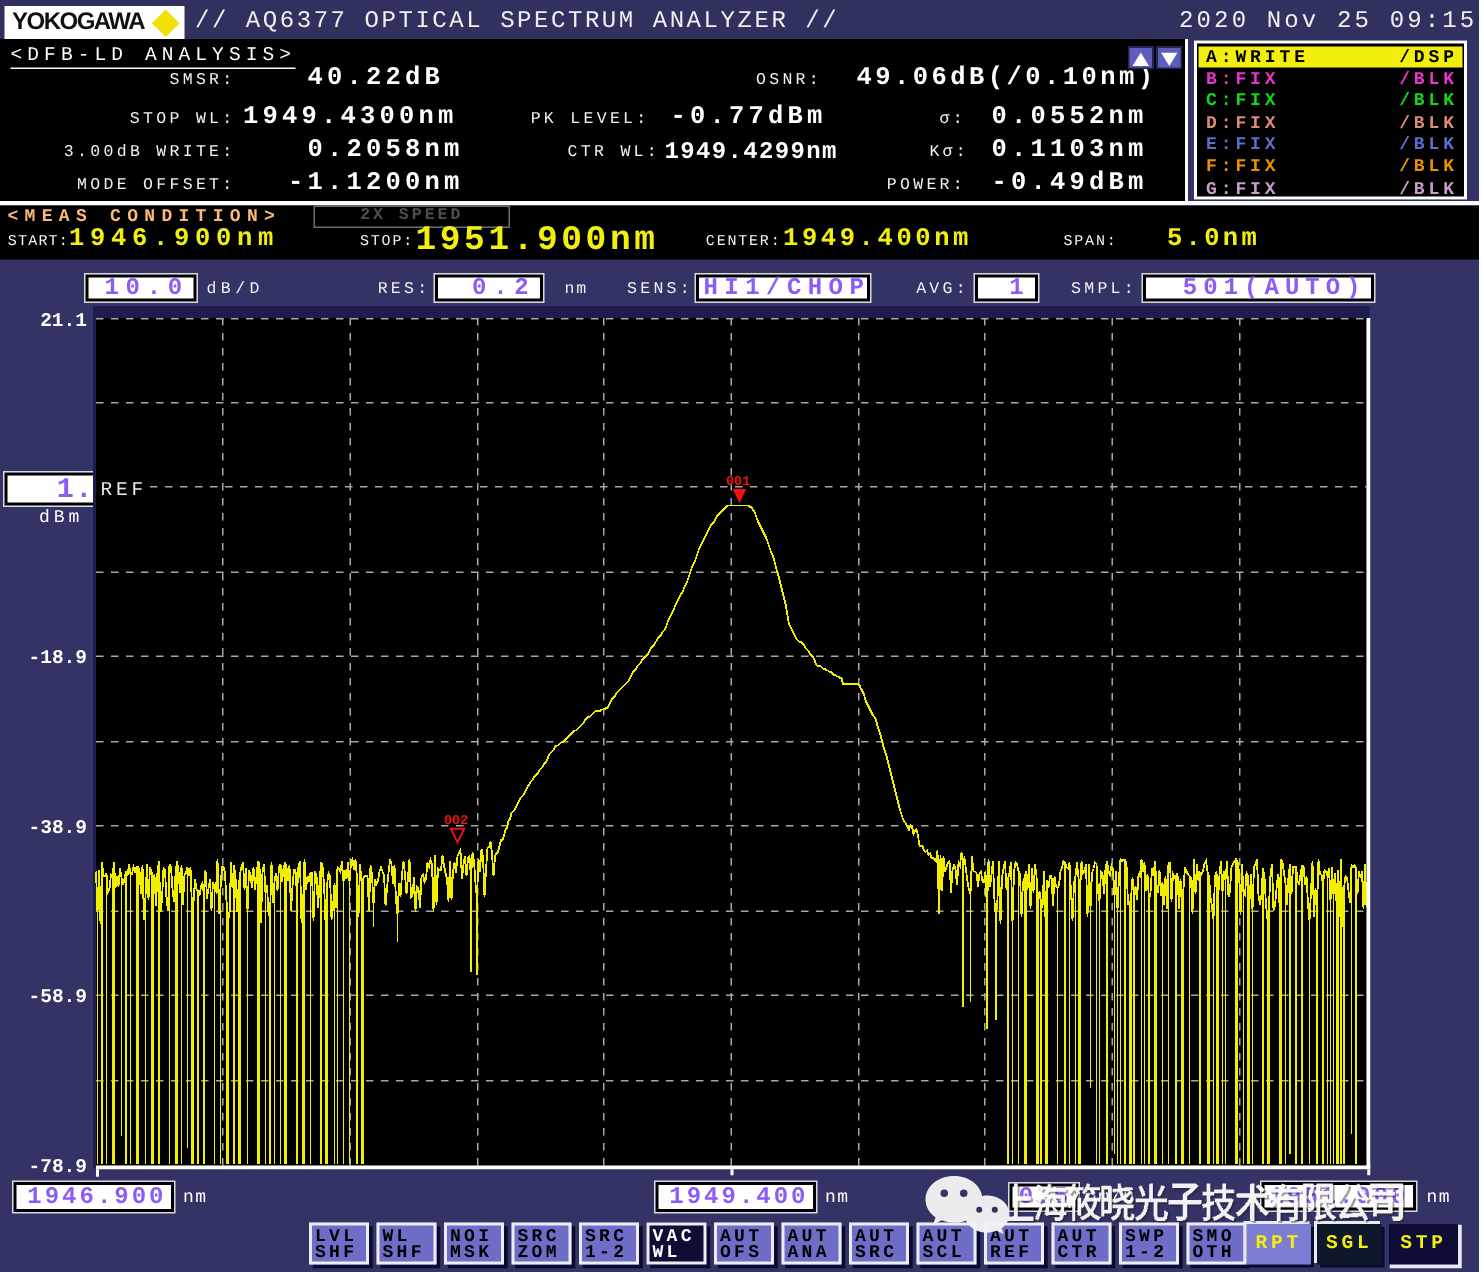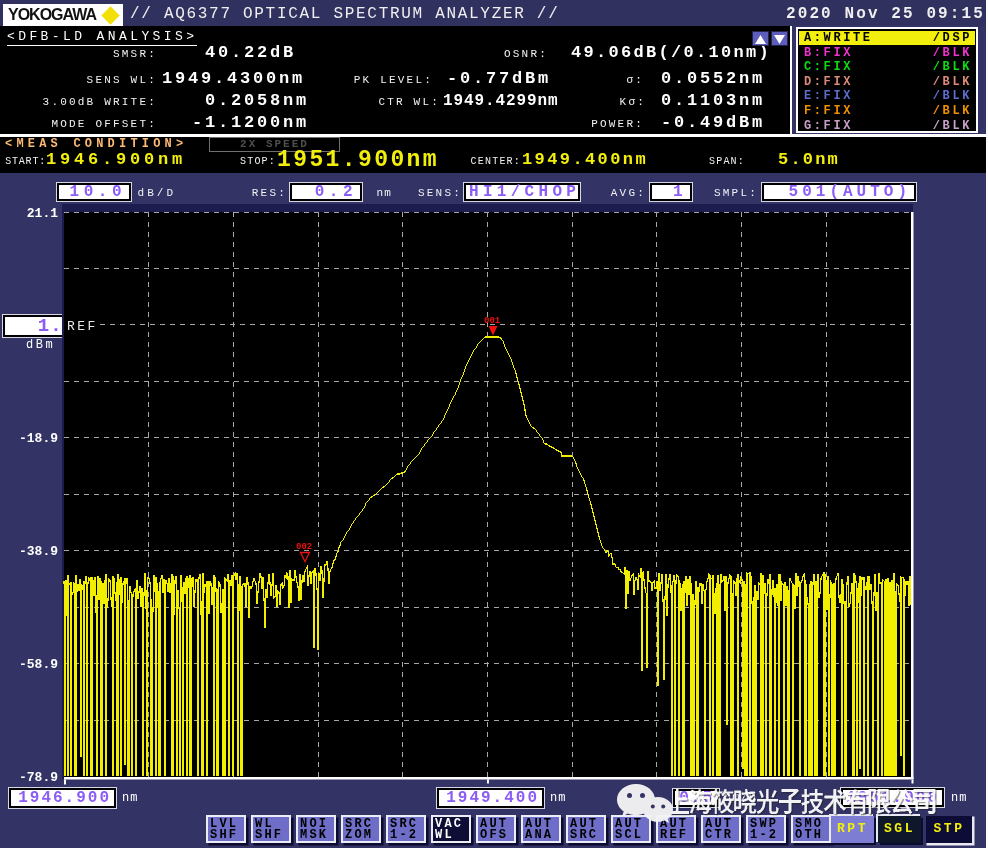--- a/index.html
+++ b/index.html
@@ -50,21 +50,21 @@
   letter-spacing:2.5px;text-align:center;line-height:25px;color:#f3ef0c}
 </style></head><body>
 
 <div id="tbar"></div>
 <div style="position:absolute;left:985.5px;top:0;width:2.5px;height:848px;background:#fdfdfd;z-index:50"></div>
 <div id="logo">
     <span>YOKOGAWA</span>
     <i></i>
   </div>
 <div class="vl" style="left:130px;top:5px;font-size:16px;letter-spacing:1.7px;color:#efefef;font-weight:normal">// AQ6377 OPTICAL SPECTRUM ANALYZER //</div>
-<div class="vl" style="left:786px;top:5px;font-size:16px;letter-spacing:2.1px;color:#efefef;font-weight:bold">2020 Nov 25 09:15</div>
+<div class="vl" style="left:786px;top:5px;font-size:16px;letter-spacing:2.1px;color:#efefef;font-weight:normal">2020 Nov 25 09:15</div>
 
 <div id="apanel"></div>
 <div id="lbox">
     <div class="lrow" style="top:2.2px;background:#f3ef0c;color:#000">
       <span>A:WRITE</span>
       <span>/DSP</span>
     </div>
     <div class="lrow" style="top:16.75px;color:#ee33cc">
       <span>B:FIX</span>
       <span>/BLK</span>
@@ -89,21 +89,21 @@
       <span>G:FIX</span>
       <span>/BLK</span>
     </div>
   </div>
 <div id="sep"></div>
 <div id="mpanel"></div>
 <div id="dfb">&lt;DFB-LD ANALYSIS&gt;</div>
 
 <div class="lb" style="right:831px;top:48px;font-size:11px;letter-spacing:2.2px;color:#f2f2f2">SMSR:</div>
 <div class="vl" style="left:205px;top:44px;font-size:17px;letter-spacing:2.8px;color:#fff">40.22dB</div>
-<div class="lb" style="right:831px;top:74px;font-size:11px;letter-spacing:2.2px;color:#f2f2f2">SENS WL:</div>
+<div class="lb" style="right:831px;top:74px;font-size:11px;letter-spacing:2.2px;color:#f2f2f2">STOP WL:</div>
 <div class="vl" style="left:162px;top:70px;font-size:17px;letter-spacing:2.8px;color:#fff">1949.4300nm</div>
 <div class="lb" style="right:831px;top:96px;font-size:11px;letter-spacing:2.2px;color:#f2f2f2">3.00dB WRITE:</div>
 <div class="vl" style="left:205px;top:92px;font-size:17px;letter-spacing:2.8px;color:#fff">0.2058nm</div>
 <div class="lb" style="right:831px;top:118px;font-size:11px;letter-spacing:2.2px;color:#f2f2f2">MODE OFFSET:</div>
 <div class="vl" style="left:192px;top:114px;font-size:17px;letter-spacing:2.8px;color:#fff">-1.1200nm</div>
 <div class="lb" style="right:555px;top:74px;font-size:11px;letter-spacing:2.2px;color:#f2f2f2">PK LEVEL:</div>
 <div class="vl" style="left:447px;top:70px;font-size:17px;letter-spacing:2.8px;color:#fff">-0.77dBm</div>
 <div class="lb" style="right:548px;top:96px;font-size:11px;letter-spacing:2.2px;color:#f2f2f2">CTR WL:</div>
 <div class="vl" style="left:443px;top:92px;font-size:16px;letter-spacing:0.9px;color:#fff">1949.4299nm</div>
 <div class="lb" style="right:440px;top:48px;font-size:11px;letter-spacing:2.2px;color:#f2f2f2">OSNR:</div>

